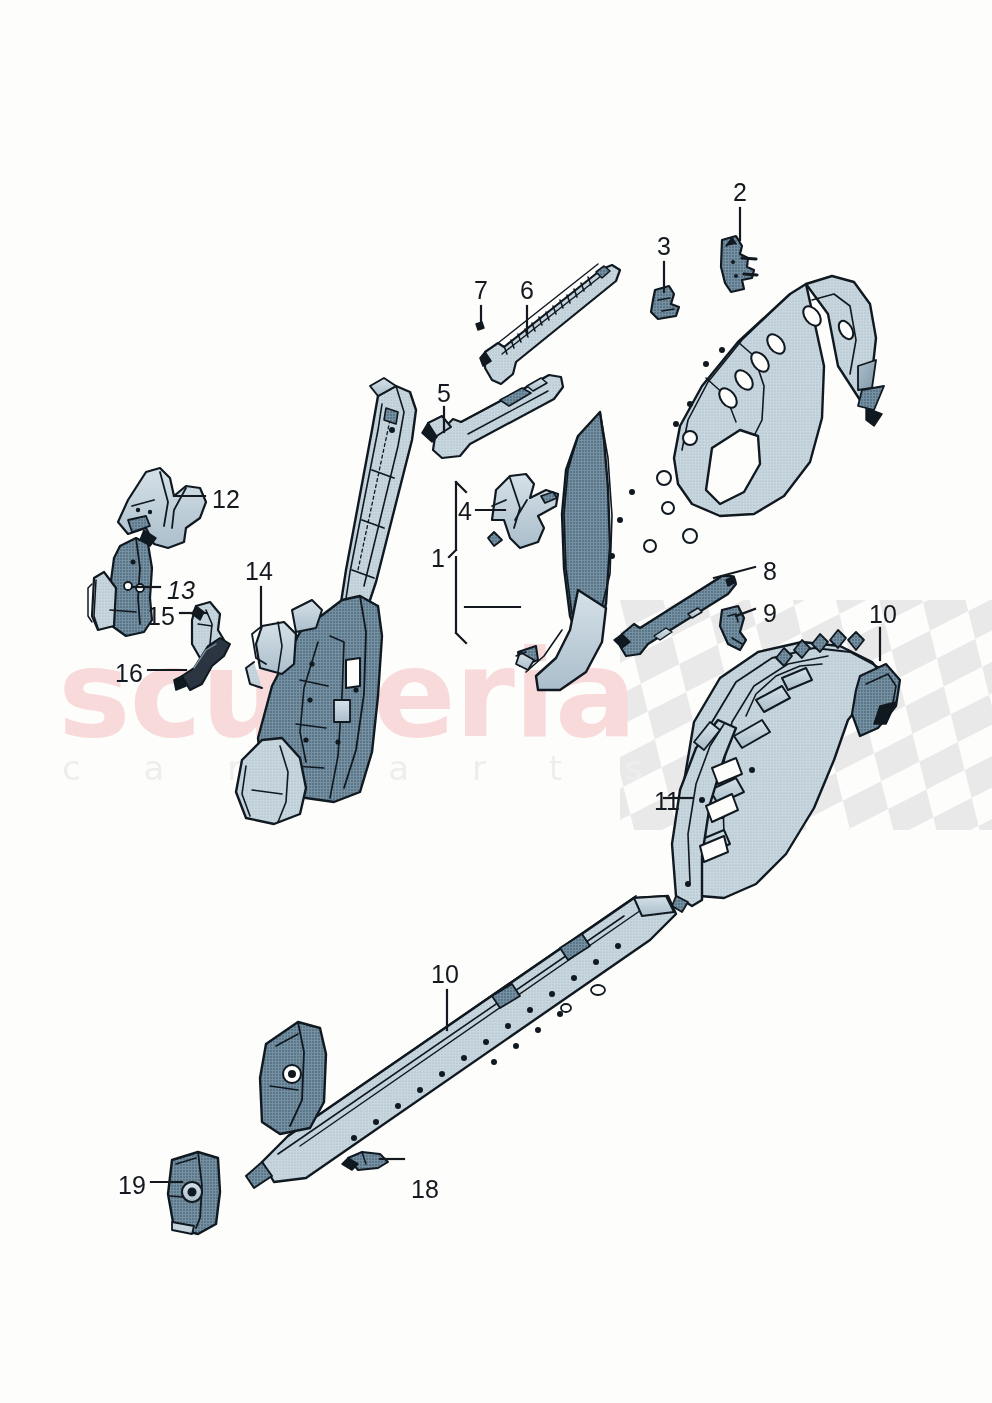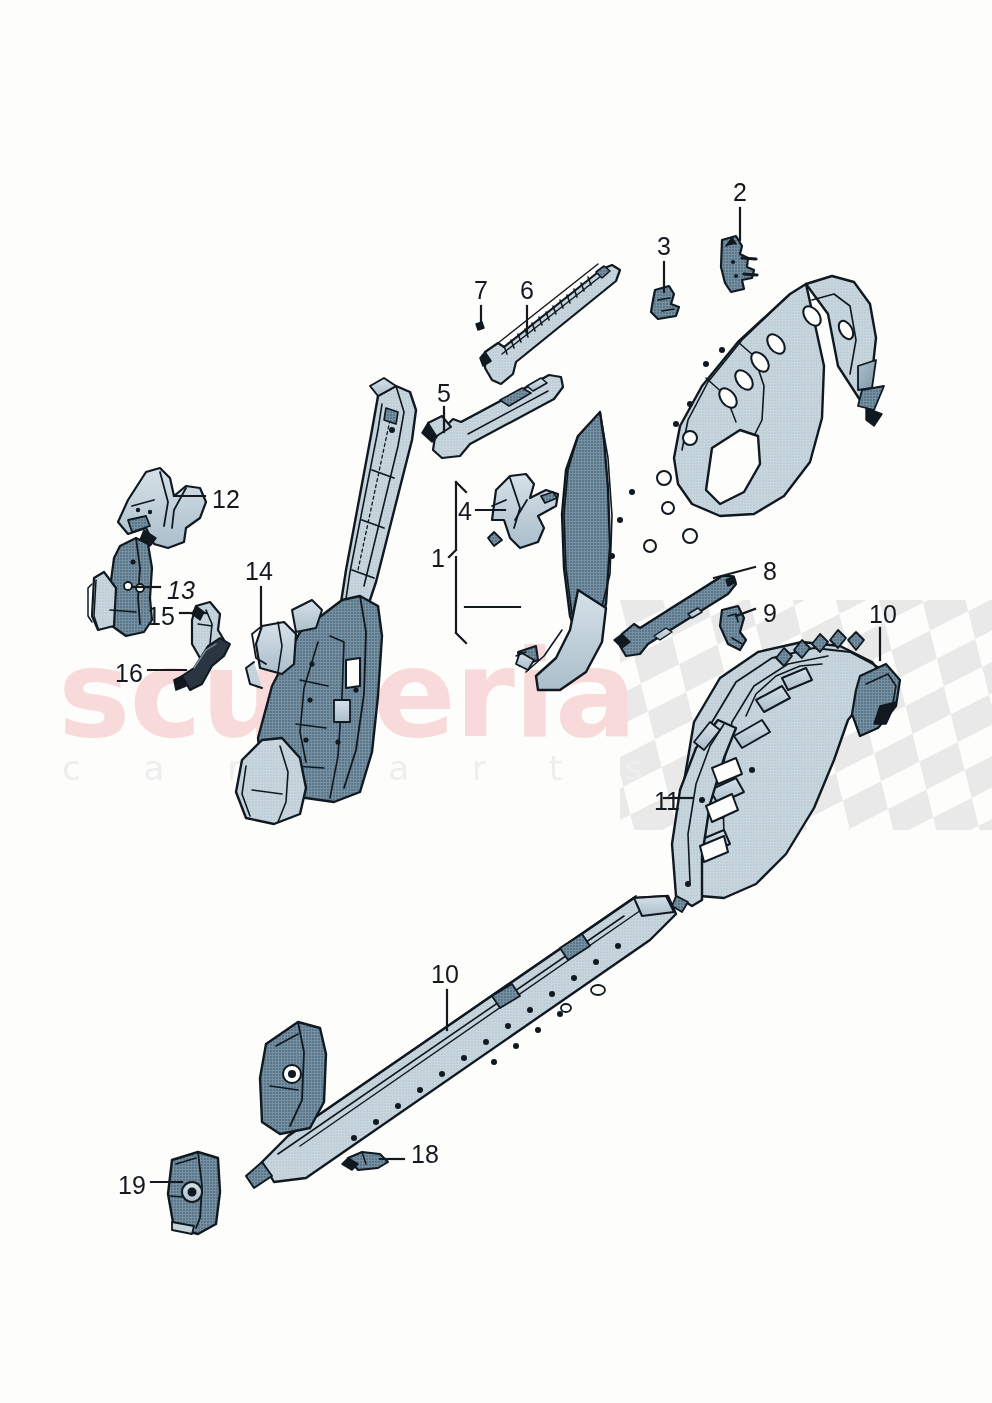--- a/index.html
+++ b/index.html
@@ -440,16 +440,16 @@
   <div class="callout" style="left:763px;top:559px;">8</div>
   <div class="callout" style="left:763px;top:601px;">9</div>
   <div class="callout" style="left:869px;top:602px;">10</div>
   <div class="callout" style="left:654px;top:789px;">11</div>
   <div class="callout" style="left:212px;top:487px;">12</div>
   <div class="callout" style="left:167px;top:578px;font-style:italic;">13</div>
   <div class="callout" style="left:245px;top:559px;">14</div>
   <div class="callout" style="left:147px;top:604px;">15</div>
   <div class="callout" style="left:115px;top:661px;text-align:right;">16</div>
   <div class="callout" style="left:431px;top:962px;">10</div>
-  <div class="callout" style="left:411px;top:1142px;text-align:center;">18</div>
+  <div class="callout" style="left:411px;top:1177px;text-align:center;">18</div>
   <div class="callout" style="left:118px;top:1173px;text-align:center;">19</div>
 
 </div>
 
 </body></html>

